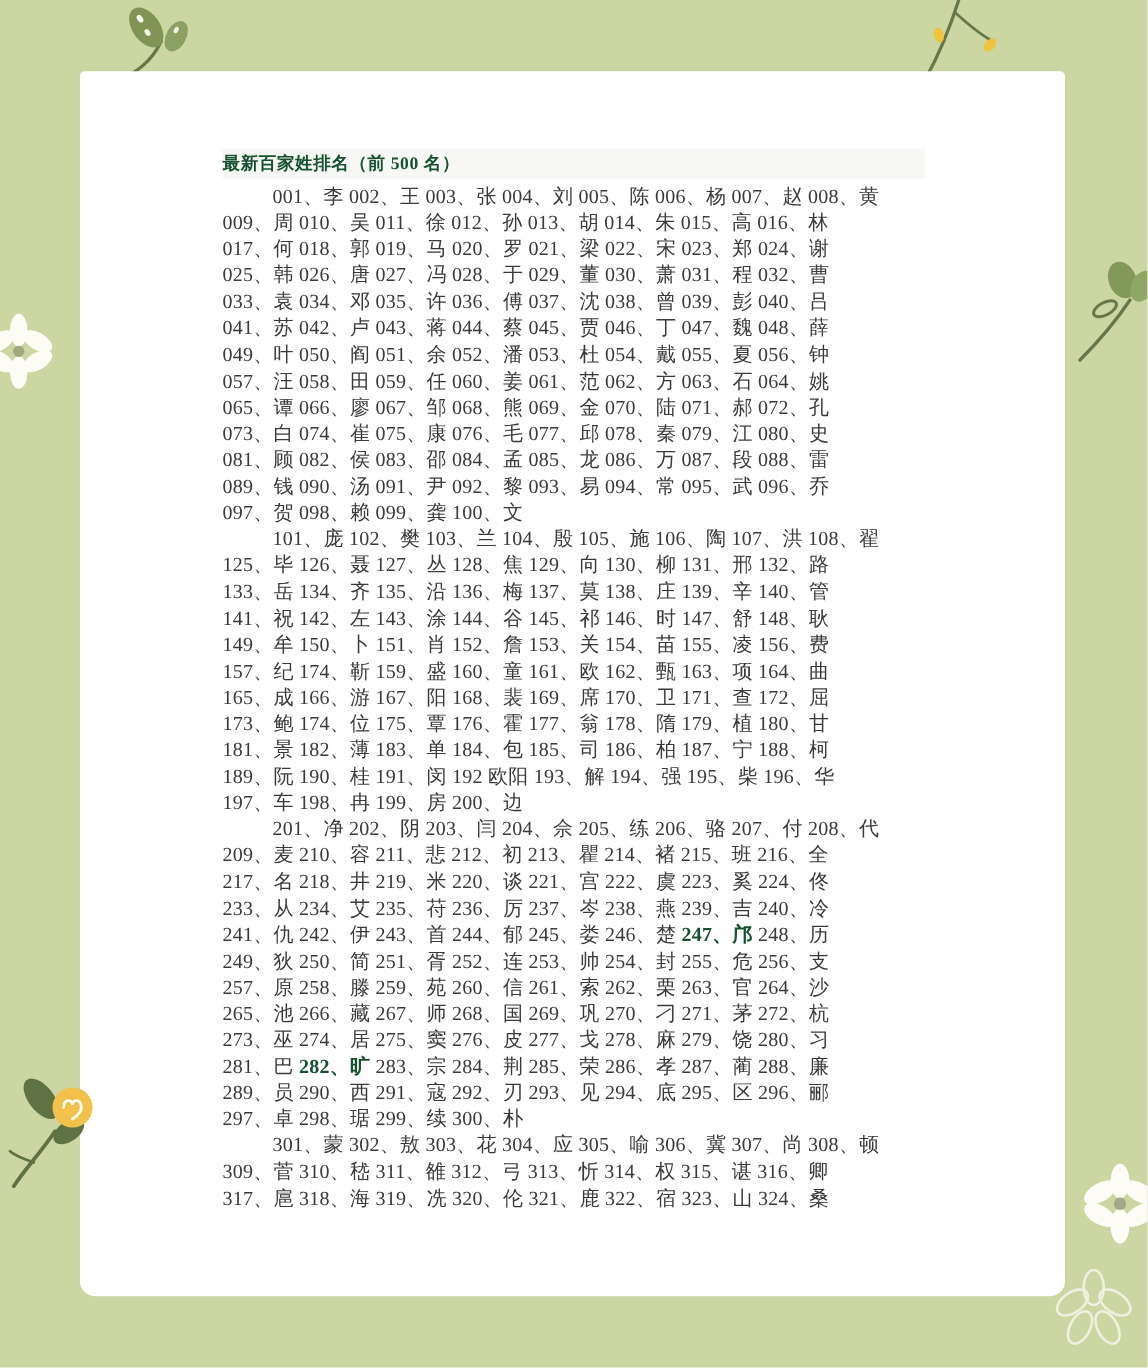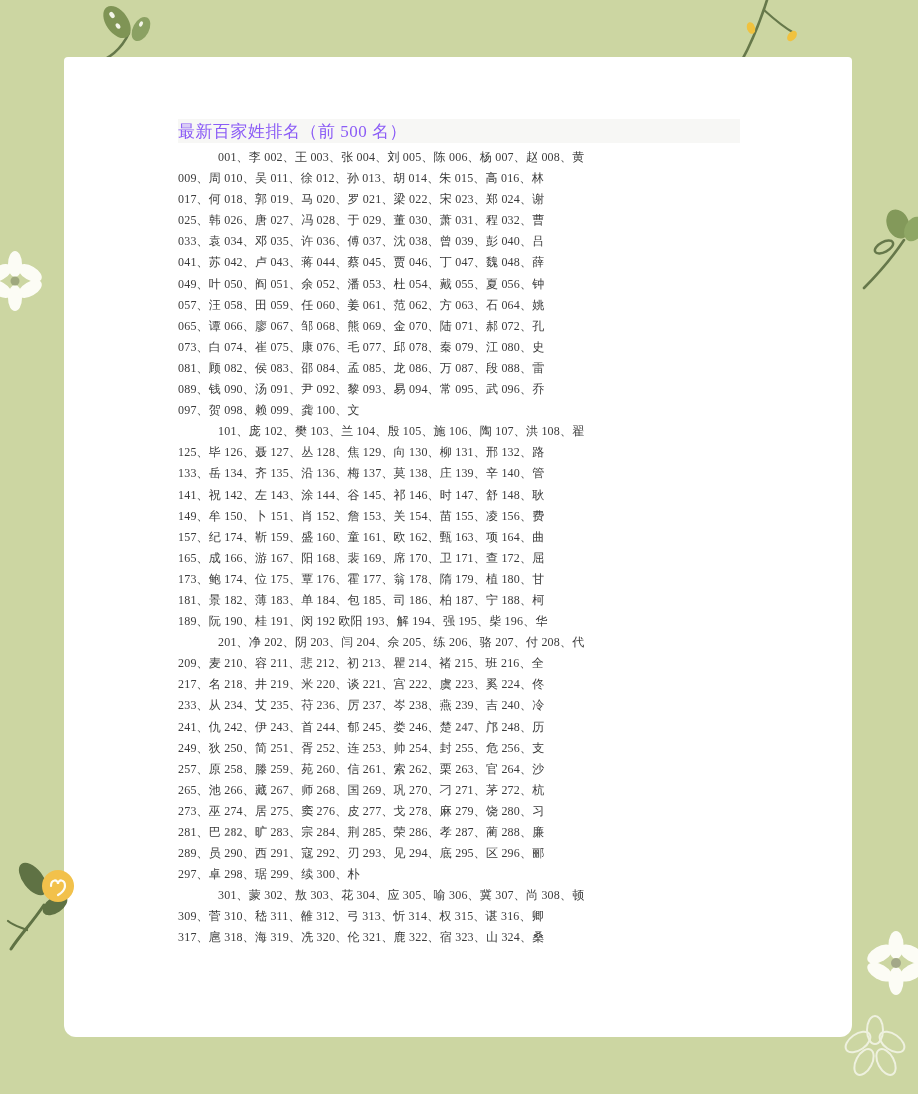--- a/index.html
+++ b/index.html
@@ -21,37 +21,37 @@
   }
   .title-band{
     position:absolute;
     left:114px;top:62px;
     width:562px;height:24px;
     background:#f7f7f5;
     display:flex;align-items:center;
   }
   .title-band h1{
     margin:0;
-    font-size:17px;
-    font-weight:normal;
-    color:#8b5cf6;
+    font-size:14px;
+    font-weight:bold;
+    color:#14532d;
     letter-spacing:0.5px;
     white-space:nowrap;
   }
   .content{
     position:absolute;
     left:114px;top:90px;
     width:600px;
     color:#3a3a3a;
-    font-size:12px;
+    font-size:16px;
     line-height:21.1px;
   }
   .line{white-space:nowrap;letter-spacing:0.2px;}
   .line.indent{padding-left:40px;}
-  .line b{color:#737373;}
+  .line b{color:#14532d;}
   svg{display:block;}
 </style>
 </head>
 <body>
 
 <svg class="deco" style="left:85px;top:0px;z-index:0;" width="85" height="72" viewBox="0 0 85 72">
   <path d="M8 64 C 22 60, 36 50, 44 33" stroke="#66784a" stroke-width="2.6" fill="none" stroke-linecap="round"></path>
   <ellipse cx="32" cy="22" rx="11" ry="18" fill="#7f9455" transform="rotate(-35 32 22)"></ellipse>
   <ellipse cx="56" cy="29" rx="8" ry="13" fill="#8ba163" transform="rotate(28 56 29)"></ellipse>
   <ellipse cx="27" cy="15" rx="2.2" ry="3.4" fill="#f3f5e8" transform="rotate(-35 27 15)"></ellipse>
@@ -137,20 +137,21 @@
       <div class="line indent"><span>101、庞 102、樊 103、兰 104、殷 105、施 106、陶 107、洪 108、翟</span></div>
       <div class="line"><span>125、毕 126、聂 127、丛 128、焦 129、向 130、柳 131、邢 132、路</span></div>
       <div class="line"><span>133、岳 134、齐 135、沿 136、梅 137、莫 138、庄 139、辛 140、管</span></div>
       <div class="line"><span>141、祝 142、左 143、涂 144、谷 145、祁 146、时 147、舒 148、耿</span></div>
       <div class="line"><span>149、牟 150、卜 151、肖 152、詹 153、关 154、苗 155、凌 156、费</span></div>
       <div class="line"><span>157、纪 174、靳 159、盛 160、童 161、欧 162、甄 163、项 164、曲</span></div>
       <div class="line"><span>165、成 166、游 167、阳 168、裴 169、席 170、卫 171、查 172、屈</span></div>
       <div class="line"><span>173、鲍 174、位 175、覃 176、霍 177、翁 178、隋 179、植 180、甘</span></div>
       <div class="line"><span>181、景 182、薄 183、单 184、包 185、司 186、柏 187、宁 188、柯</span></div>
       <div class="line"><span>189、阮 190、桂 191、闵 192 欧阳 193、解 194、强 195、柴 196、华</span></div>
+      <div class="line"><span>197、车 198、冉 199、房 200、边</span></div>
       <div class="line indent"><span>201、净 202、阴 203、闫 204、佘 205、练 206、骆 207、付 208、代</span></div>
       <div class="line"><span>209、麦 210、容 211、悲 212、初 213、瞿 214、褚 215、班 216、全</span></div>
       <div class="line"><span>217、名 218、井 219、米 220、谈 221、宫 222、虞 223、奚 224、佟</span></div>
       <div class="line"><span>233、从 234、艾 235、苻 236、厉 237、岑 238、燕 239、吉 240、冷</span></div>
       <div class="line"><span>241、仇 242、伊 243、首 244、郁 245、娄 246、楚 </span><b>247、邝</b><span> 248、历</span></div>
       <div class="line"><span>249、狄 250、简 251、胥 252、连 253、帅 254、封 255、危 256、支</span></div>
       <div class="line"><span>257、原 258、滕 259、苑 260、信 261、索 262、栗 263、官 264、沙</span></div>
       <div class="line"><span>265、池 266、藏 267、师 268、国 269、巩 270、刁 271、茅 272、杭</span></div>
       <div class="line"><span>273、巫 274、居 275、窦 276、皮 277、戈 278、麻 279、饶 280、习</span></div>
       <div class="line"><span>281、巴 </span><b>282、旷</b><span> 283、宗 284、荆 285、荣 286、孝 287、蔺 288、廉</span></div>

